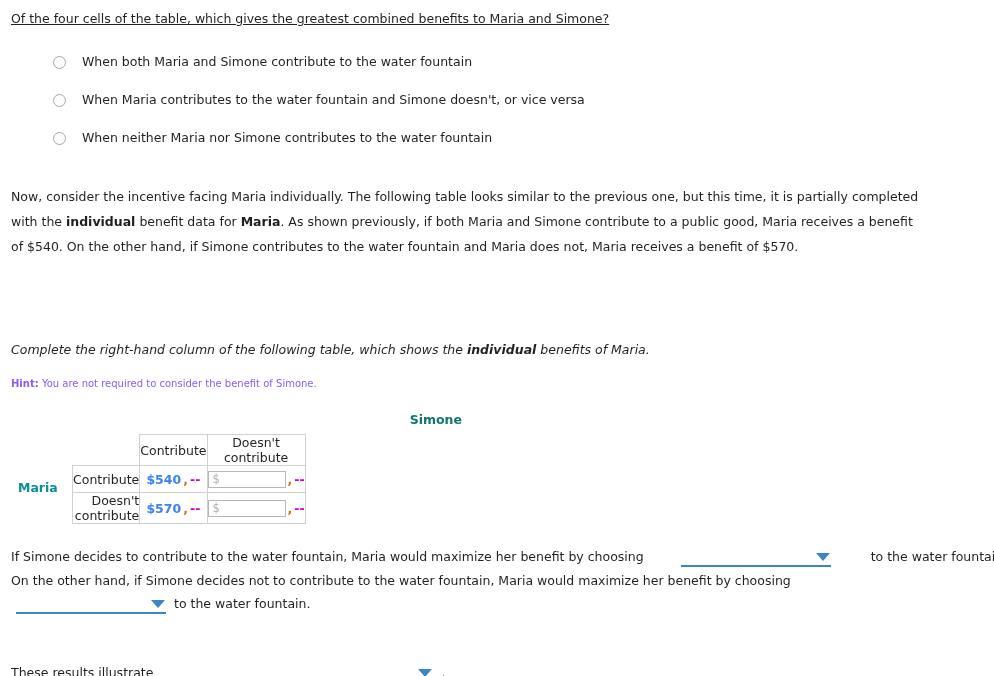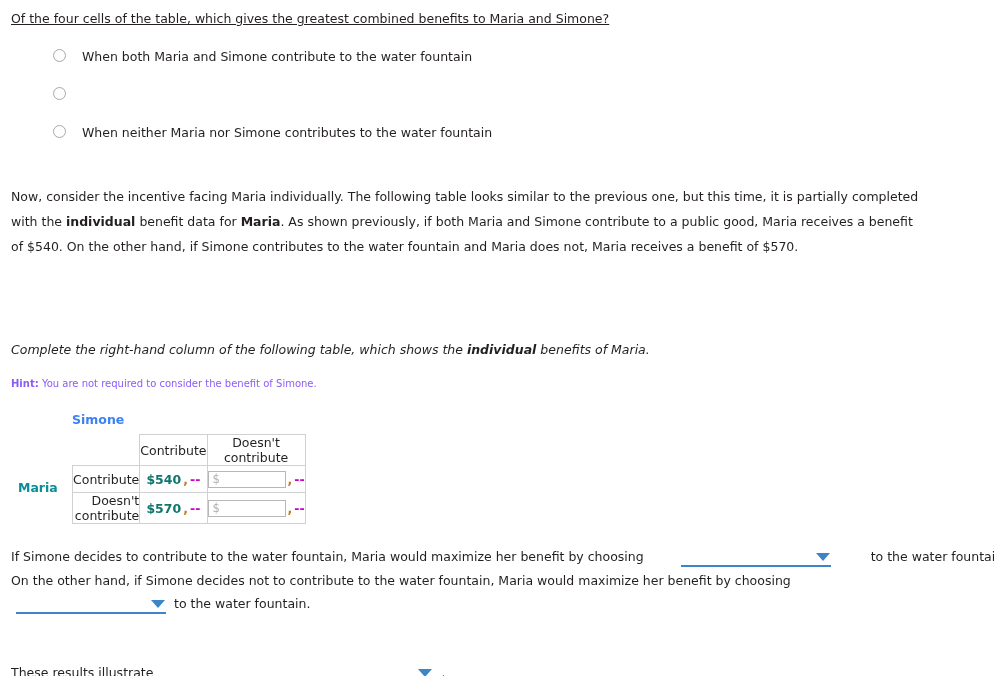--- a/index.html
+++ b/index.html
@@ -24,21 +24,21 @@
     left: 11px;
     top: 11px;
     font-size: 12.5px;
     color: #231f20;
     white-space: nowrap;
     text-decoration: underline;
   }
   .choice-list { position: absolute; left: 11px; top: 49px; width: 900px; }
   .choice {
     display: flex;
-    align-items: flex-start;
+    align-items: flex-end;
     height: 20px;
     margin-bottom: 18px;
   }
   .radio {
     width: 13px;
     height: 13px;
     border: 1px solid #a8a8a8;
     border-radius: 50%;
     background: #fdfdfd;
     box-sizing: border-box;
@@ -83,24 +83,24 @@
   .hint b { font-weight: bold; }
 
   
   .matrix-wrap { position: absolute; left: 0px; top: 412px; }
 
   .col-player {
     position: absolute;
     left: 72px;
     top: 0px;
     width: 390px;
-    text-align: left;
+    text-align: right;
     font-size: 12.5px;
     font-weight: bold;
-    color: #3b82f6;
+    color: #0f766e;
   }
   .row-player {
     position: absolute;
     left: 18px;
     top: 68px;
     font-size: 12.5px;
     font-weight: bold;
     color: #0a8f99;
   }
 
@@ -134,21 +134,21 @@
     text-align: right;
     padding: 0 9px 0 6px;
     width: 112px;
     font-size: 12.5px;
   }
   td.cell {
     text-align: center;
     white-space: nowrap;
   }
   td.cell.filled { font-weight: bold; }
-  .val-teal { color: #0f766e; font-weight: bold; }
+  .val-teal { color: #3b82f6; font-weight: bold; }
   .val-sep { color: #c07a2a; font-weight: bold; }
   .val-mag { color: #cc00cc; font-weight: bold; }
   .cell-inner {
     display: flex;
     align-items: center;
     justify-content: center;
     gap: 2px;
     height: 26px;
   }
   input.money {
@@ -209,20 +209,21 @@
 
   <div class="question-text">Of the four cells of the table, which gives the greatest combined benefits to Maria and Simone?</div>
 
   <div class="choice-list">
     <div class="choice">
       <span class="radio"></span>
       <span class="choice-label">When both Maria and Simone contribute to the water fountain</span>
     </div>
     <div class="choice">
       <span class="radio"></span>
+      <span class="choice-label">When Maria contributes to the water fountain and Simone doesn't, or vice versa</span>
     </div>
     <div class="choice">
       <span class="radio"></span>
       <span class="choice-label">When neither Maria nor Simone contributes to the water fountain</span>
     </div>
   </div>
 
   <div class="para"><span>Now, consider the incentive facing Maria individually. The following table looks similar to the previous one, but this time, it is partially completed with the </span><b>individual</b><span> benefit data for </span><b>Maria</b><span>. As shown previously, if both Maria and Simone contribute to a public good, Maria receives a benefit of $540. On the other hand, if Simone contributes to the water fountain and Maria does not, Maria receives a benefit of $570.</span></div>
 
   <div class="instruct"><span>Complete the right-hand column of the following table, which shows the </span><b>individual</b><span> benefits of Maria.</span></div>

